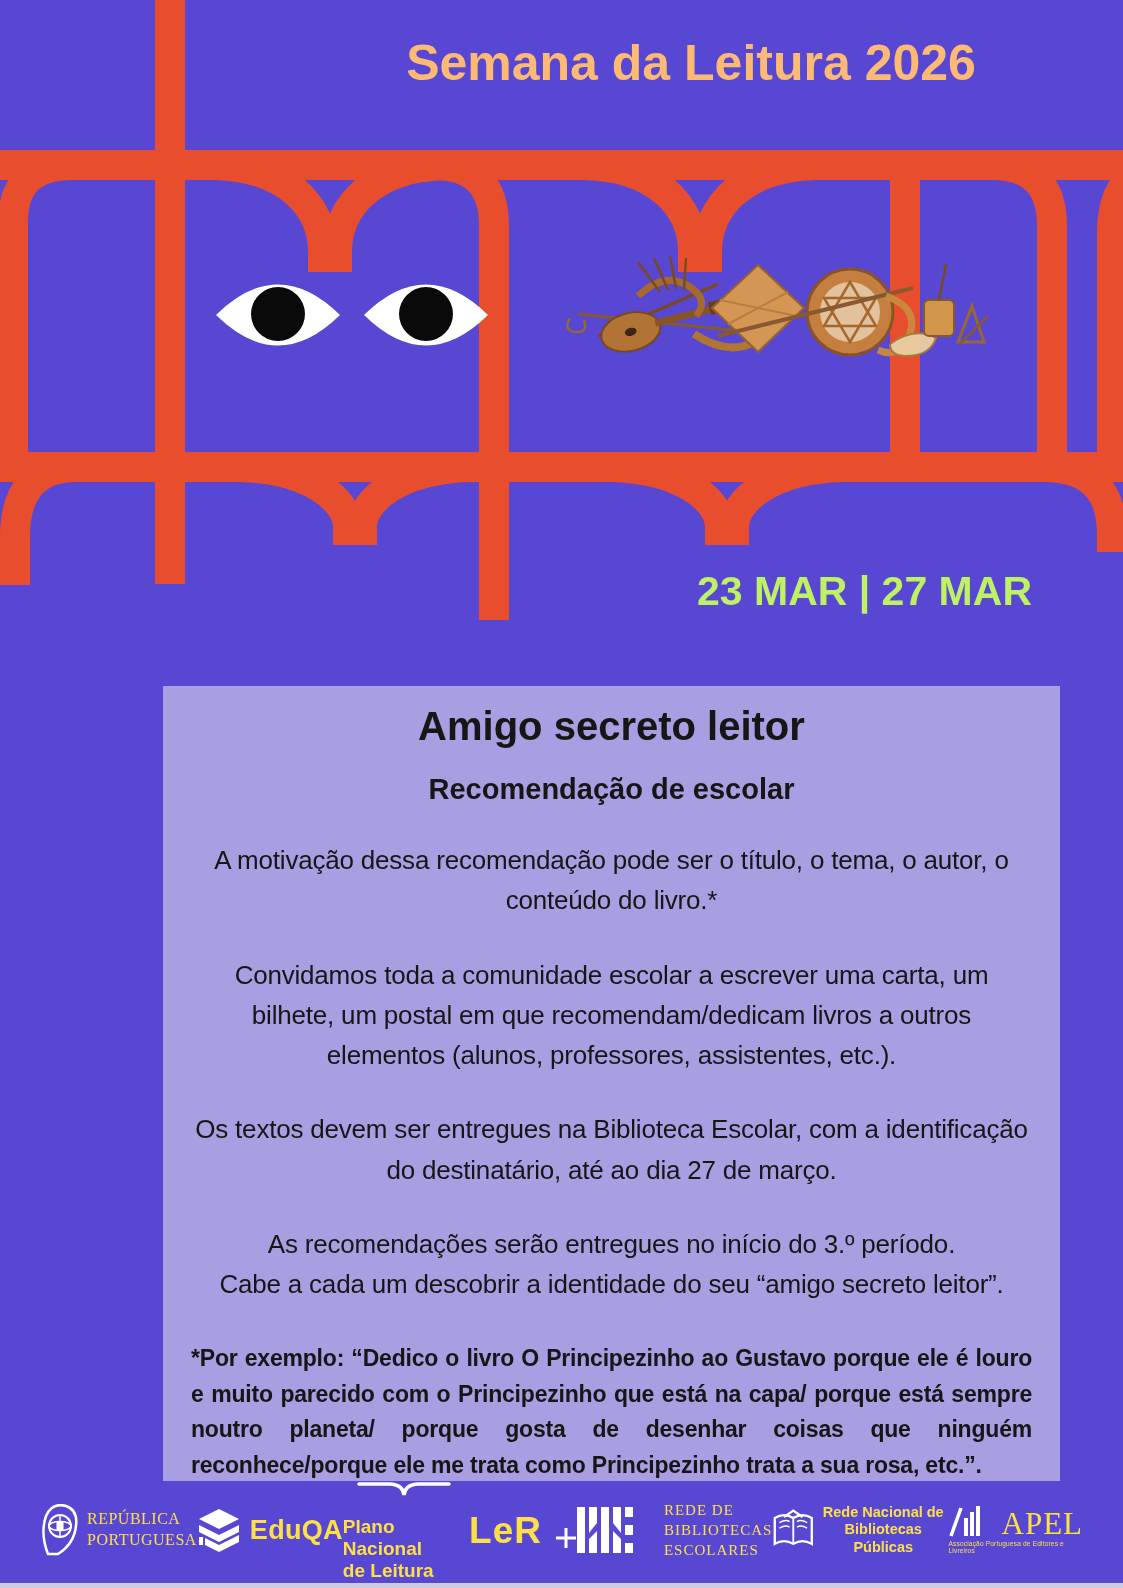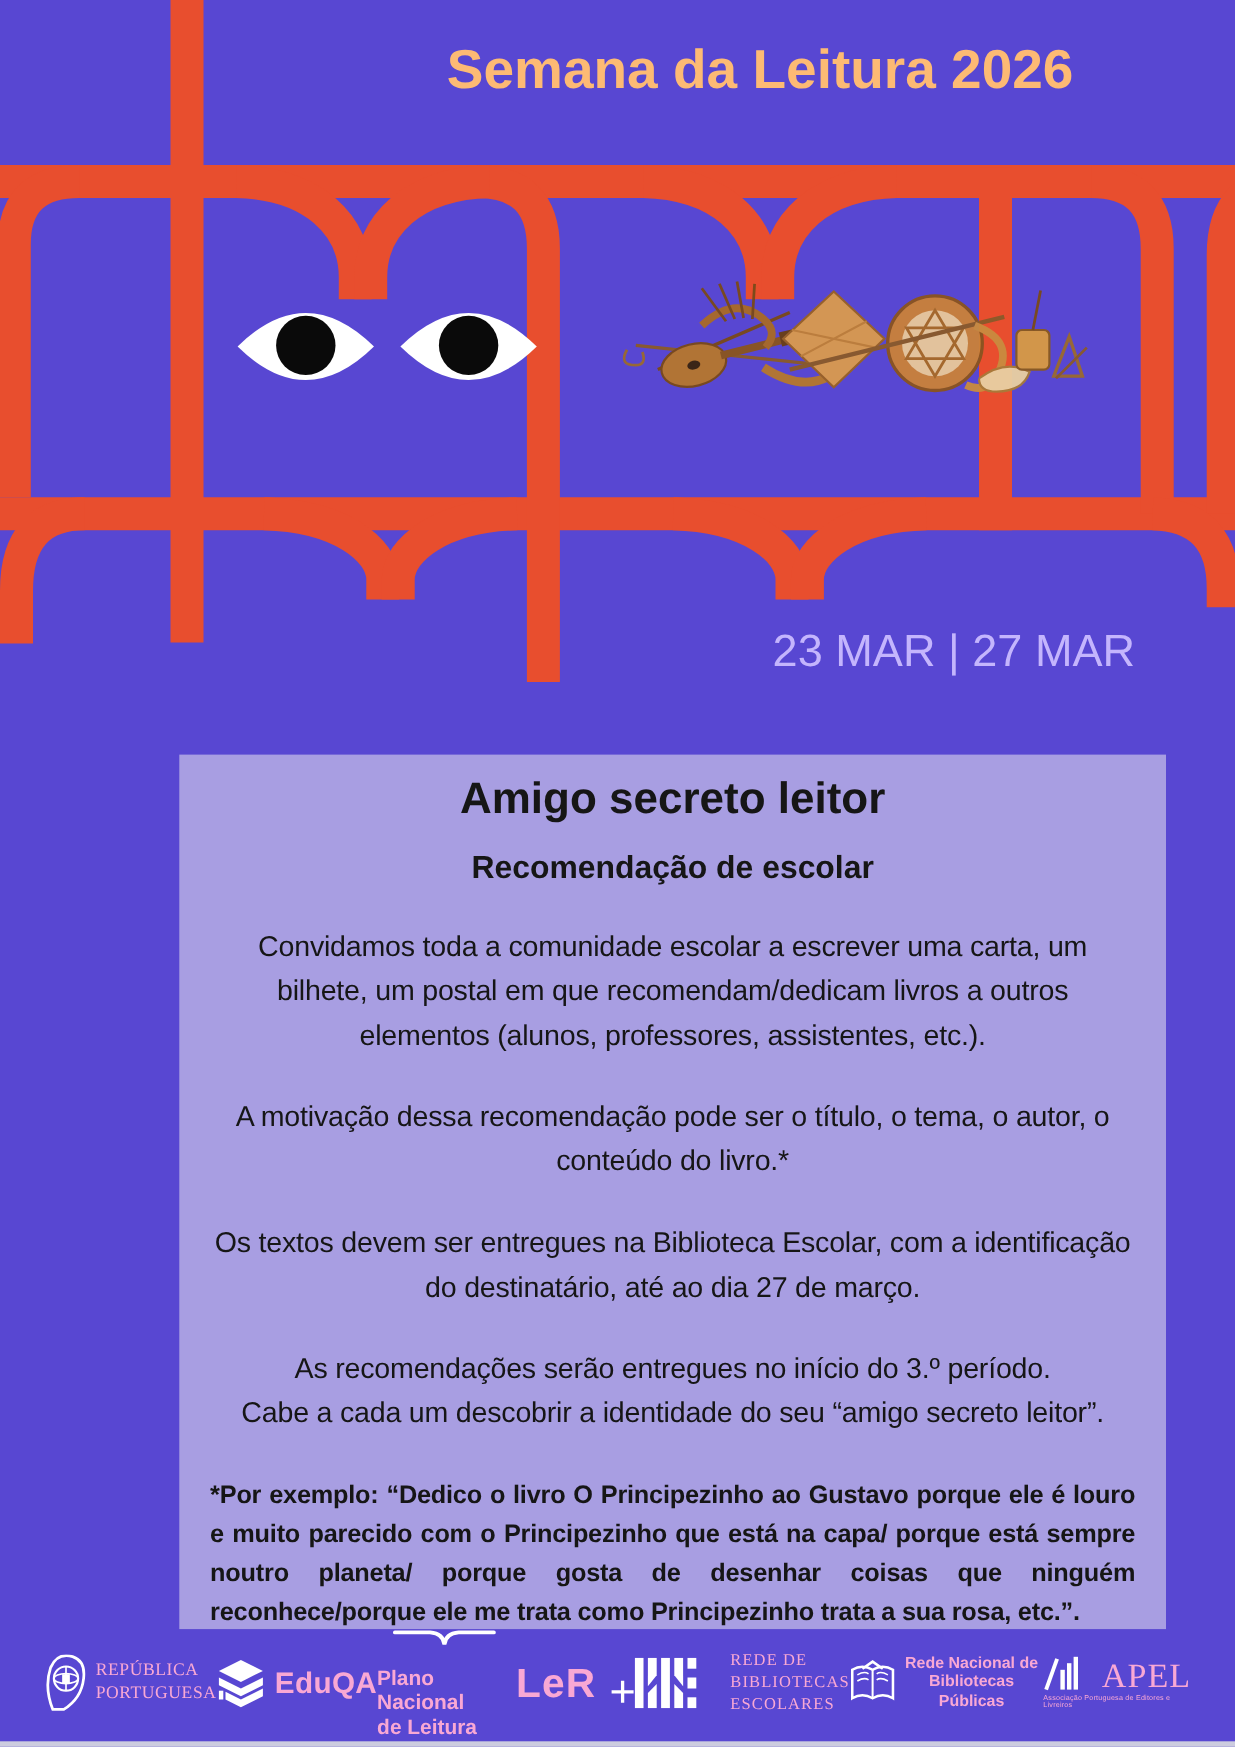--- a/index.html
+++ b/index.html
@@ -9,41 +9,41 @@
     font-family:"Liberation Sans",sans-serif;
   }
   .poster-title{
     position:absolute;left:691px;top:34px;transform:translateX(-50%);
     font-size:50px;font-weight:bold;color:#fdba74;white-space:nowrap;
   }
   .pattern-svg{position:absolute;left:0;top:0;}
   .pattern-path{stroke:var(--accent,#E84E2E);stroke-width:30;fill:none;}
   .date-range{
     position:absolute;right:91px;top:568px;
-    font-size:41px;font-weight:normal;color:#c4b5fd;white-space:nowrap;
+    font-size:41px;font-weight:bold;color:#bef264;white-space:nowrap;
   }
   .card{
     position:absolute;left:163px;top:652px;width:897px;height:795px;
     background:var(--card-bg,#A89EE2);box-sizing:border-box;
     padding:10px 28px;text-align:center;color:var(--text-dark,#161616);margin-top:34px;
   }
   .card-heading{font-size:40px;font-weight:bold;margin:8px 0 0;}
   .card-subheading{font-size:29px;font-weight:bold;margin:24px 0 0;}
   .card-paragraph{
     font-size:26px;line-height:1.55;margin:34px auto 0;max-width:845px;
     letter-spacing:-0.2px;white-space:pre-line;
   }
   .card-footnote{
     font-size:23px;font-weight:bold;line-height:1.56;text-align:justify;
     margin:36px auto 0;max-width:845px;letter-spacing:-0.2px;
   }
   .footer{
     position:absolute;left:0;top:1478px;width:1123px;height:104px;
     display:flex;align-items:center;justify-content:space-between;
-    padding:0 40px;box-sizing:border-box;color:#f9a8d4;
+    padding:0 40px;box-sizing:border-box;color:#fde047;
   }
   .logo{display:flex;align-items:center;gap:9px;}
   .logo svg{display:block;}
   .rep-text{font-family:"Liberation Serif",serif;font-size:16px;letter-spacing:0.5px;line-height:1.3;text-align:left;}
   .eduqa-label{font-size:27px;font-weight:bold;letter-spacing:0.3px;}
   .pnl{flex-direction:column;align-items:flex-start;gap:16px;}
   .pnl-text{font-size:19px;font-weight:bold;line-height:1.15;text-align:left;}
   .ler{align-items:flex-end;gap:13px;}
   .ler-label{font-size:37px;font-weight:bold;letter-spacing:1px;line-height:1;}
   .rbe-text{font-family:"Liberation Serif",serif;font-size:15px;letter-spacing:1px;line-height:1.35;text-align:left;margin-left:20px;}
@@ -118,22 +118,22 @@
   </g>
 </svg>
 
 <div class="poster-title">Semana da Leitura 2026</div>
 
 <div class="date-range">23 MAR | 27 MAR</div>
 
 <div class="card">
   <div class="card-heading">Amigo secreto leitor</div>
   <div class="card-subheading">Recomendação de escolar</div>
+  <p class="card-paragraph">A motivação dessa recomendação pode ser o título, o tema, o autor, o conteúdo do livro.*</p>
   <p class="card-paragraph">Convidamos toda a comunidade escolar a escrever uma carta, um bilhete, um postal em que recomendam/dedicam livros a outros elementos (alunos, professores, assistentes, etc.).</p>
-  <p class="card-paragraph">A motivação dessa recomendação pode ser o título, o tema, o autor, o conteúdo do livro.*</p>
   <p class="card-paragraph">Os textos devem ser entregues na Biblioteca Escolar, com a identificação do destinatário, até ao dia 27 de março.</p>
   <p class="card-paragraph">As recomendações serão entregues no início do 3.º período.
 Cabe a cada um descobrir a identidade do seu “amigo secreto leitor”.</p>
   <p class="card-footnote">*Por exemplo: “Dedico o livro O Principezinho ao Gustavo porque ele é louro e muito parecido com o Principezinho que está na capa/ porque está sempre noutro planeta/ porque gosta de desenhar coisas que ninguém reconhece/porque ele me trata como Principezinho trata a sua rosa, etc.”.</p>
 </div>
 
 <div class="footer">
 
   <div class="logo">
     <svg width="38" height="52" viewBox="0 0 38 52">

